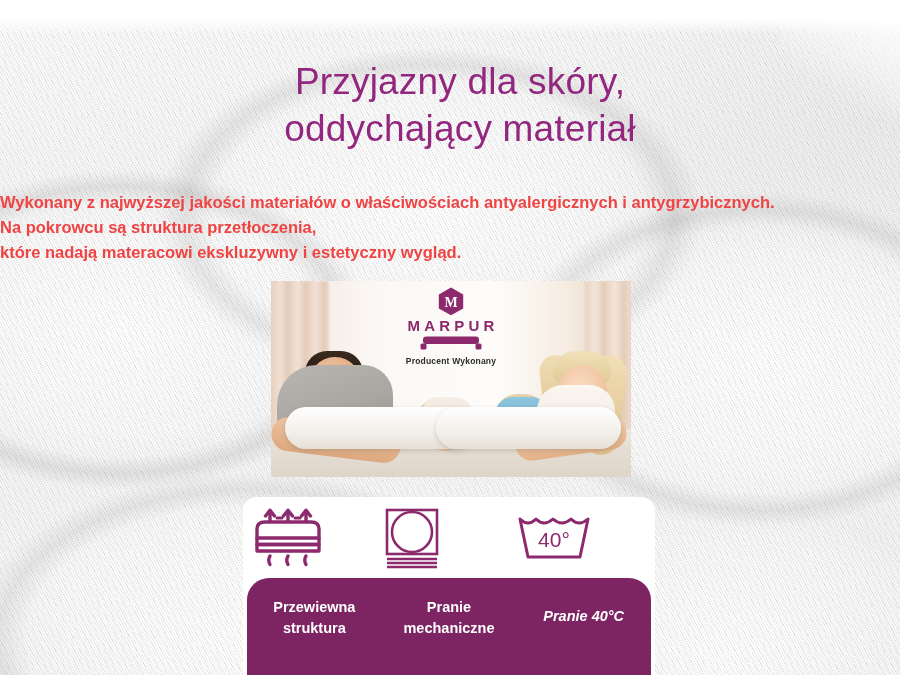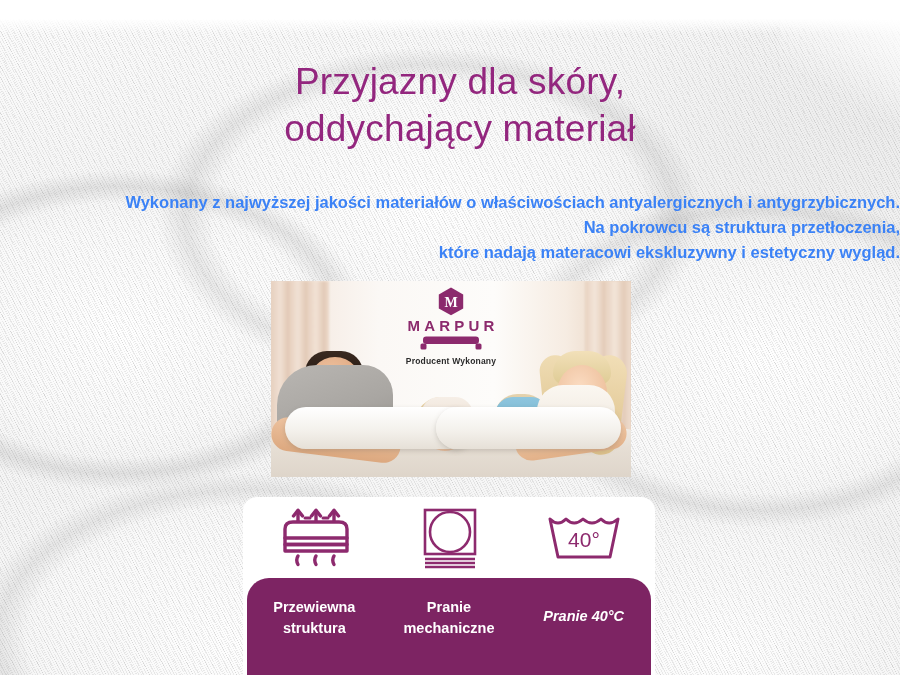--- a/index.html
+++ b/index.html
@@ -108,22 +108,22 @@
     letter-spacing: 0.2px;
     margin-left: 10px;
   }
   .headline .hl-line { display: block; }
 
   .subcopy {
     position: absolute;
     top: 190px;
     left: 0;
     width: 900px;
-    text-align: right;
-    color: #3b82f6;
+    text-align: left;
+    color: #ef4444;
     font-size: 16.5px;
     line-height: 25px;
     font-weight: bold;
   }
   .subcopy .sc-line { display: block; }
 
   
   .photo {
     position: absolute;
     left: 271px;
@@ -323,21 +323,20 @@
     left: 0; top: 0;
     width: 412px;
     height: 81px;
     display: flex;
     align-items: center;
   }
   .icon-cell {
     flex: 1 1 0;
     display: flex;
     align-items: center;
-    justify-content: center;
     height: 81px;
   }
   .icon-cell.c1 { padding-left: 6px; }
   .icon-cell.c3 { padding-right: 4px; }
 
   .feature-banner {
     position: absolute;
     left: 4px;
     top: 81px;
     width: 404px;

